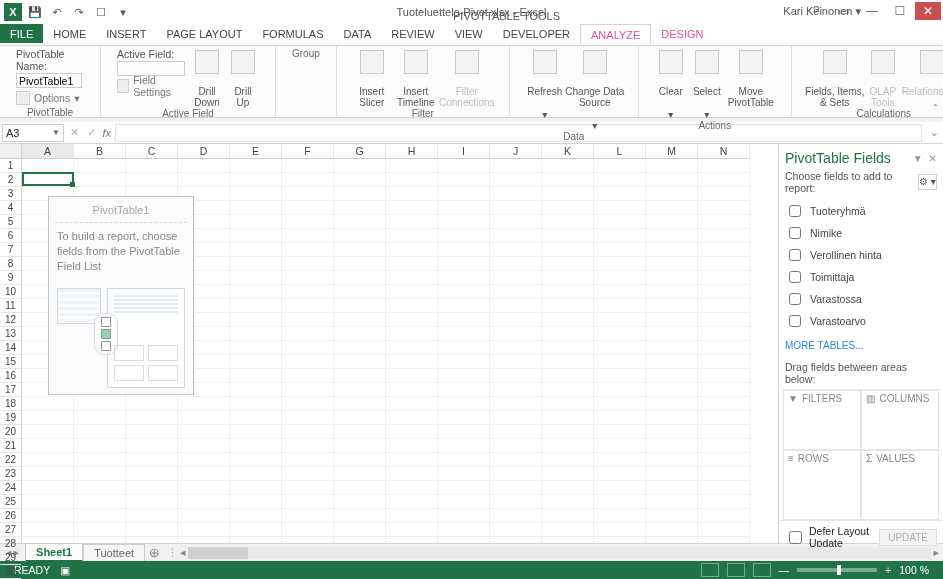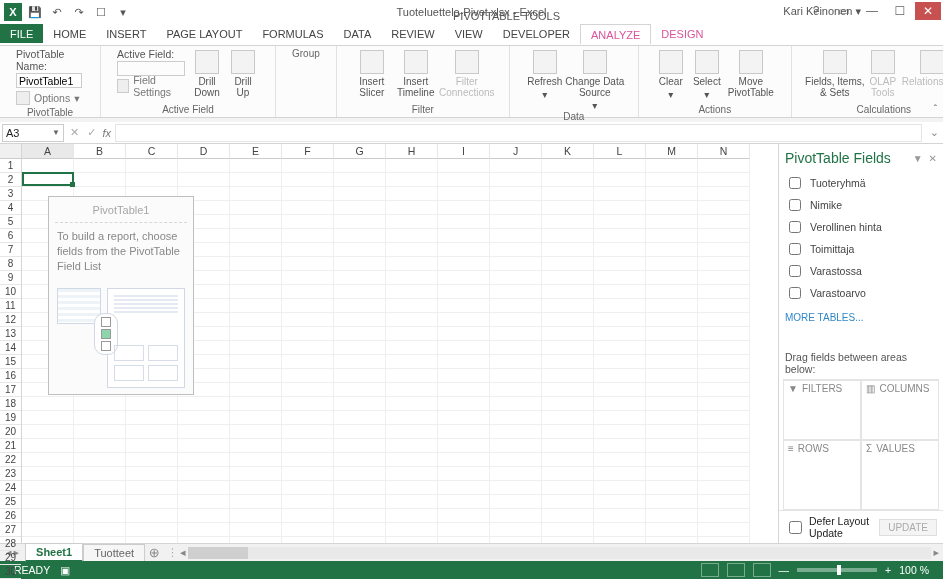--- a/index.html
+++ b/index.html
@@ -17,21 +17,21 @@
 .tab { padding:4px 10px 3px; font-size:11px; color:#444; background:#fff; }
 .tab.file { background:#217346; color:#fff;}
 .tab.active { background:#fff; color:#217346; border-top:1px solid #d4d4d4; border-left:1px solid #d4d4d4; border-right:1px solid #d4d4d4; margin-bottom:-1px;}
 .tab.ctx    { color:#d9539b;}
 .tab.ctx.active { color:#d9539b;}
 
 .ribbon { height:72px; background:#fcfcfc; border-bottom:1px solid #d4d4d4; display:flex; position:relative;}
 .rgroup { border-right:1px solid #e1e1e1; padding:2px 16px 0; display:flex; flex-direction:column; justify-content:space-between;}
 .rgroup .lbl { text-align:center; font-size:10px; color:#666; padding-bottom:2px;}
 .rgroup .body { flex:1; display:flex; gap:4px; align-items:flex-start;}
-.rbtn-lg { width:45px; display:flex; flex-direction:column; align-items:center; gap:2px; padding-top:2px; font-size:10px; color:#555; text-align:center; line-height:1.1;}
+.rbtn-lg { width:45px; display:flex; flex-direction:column; align-items:center; gap:12px; padding-top:2px; font-size:10px; color:#555; text-align:center; line-height:1.1;}
 .rbtn-lg .ico { width:24px; height:24px; border:1px solid #c9c9c9; background:#f3f3f3;}
 .rbtn-sm { font-size:10.5px; color:#777; display:flex; align-items:center; gap:4px; height:18px;}
 .rbtn-sm .ico {width:14px;height:14px;border:1px solid #ccc;background:#eee;}
 .collapse-caret{ position:absolute; right:6px; bottom:2px; color:#666; font-size:10px;}
 
 .blank-row{height:4px;background:#f3f3f3;}
 
 .namebox-row { height:22px; display:flex; align-items:center; border-bottom:1px solid #d4d4d4; background:#fff;}
 .namebox{ width:62px; height:18px; border:1px solid #ccc; margin-left:2px; padding:0 3px; font-size:11px; display:flex; align-items:center; justify-content:space-between;}
 .namebox .dd{font-size:8px;color:#666;}
@@ -808,20 +808,24 @@
   </div>
 
   <div class="pane">
     <div class="pane-h">
       <span>PivotTable Fields</span>
       <span class="cls">
           <span>▼</span>
           <span>✕</span>
         </span>
     </div>
+    <div class="pane-sub">
+      <span>Choose fields to add to report:</span>
+      <span class="gear">⚙ ▾</span>
+    </div>
     <div class="flds" id="flds">
         <label>
           <input type="checkbox" style="">
           <span>Tuoteryhmä</span>
         </label>
         <label>
           <input type="checkbox" style="">
           <span>Nimike</span>
         </label>
         <label>

